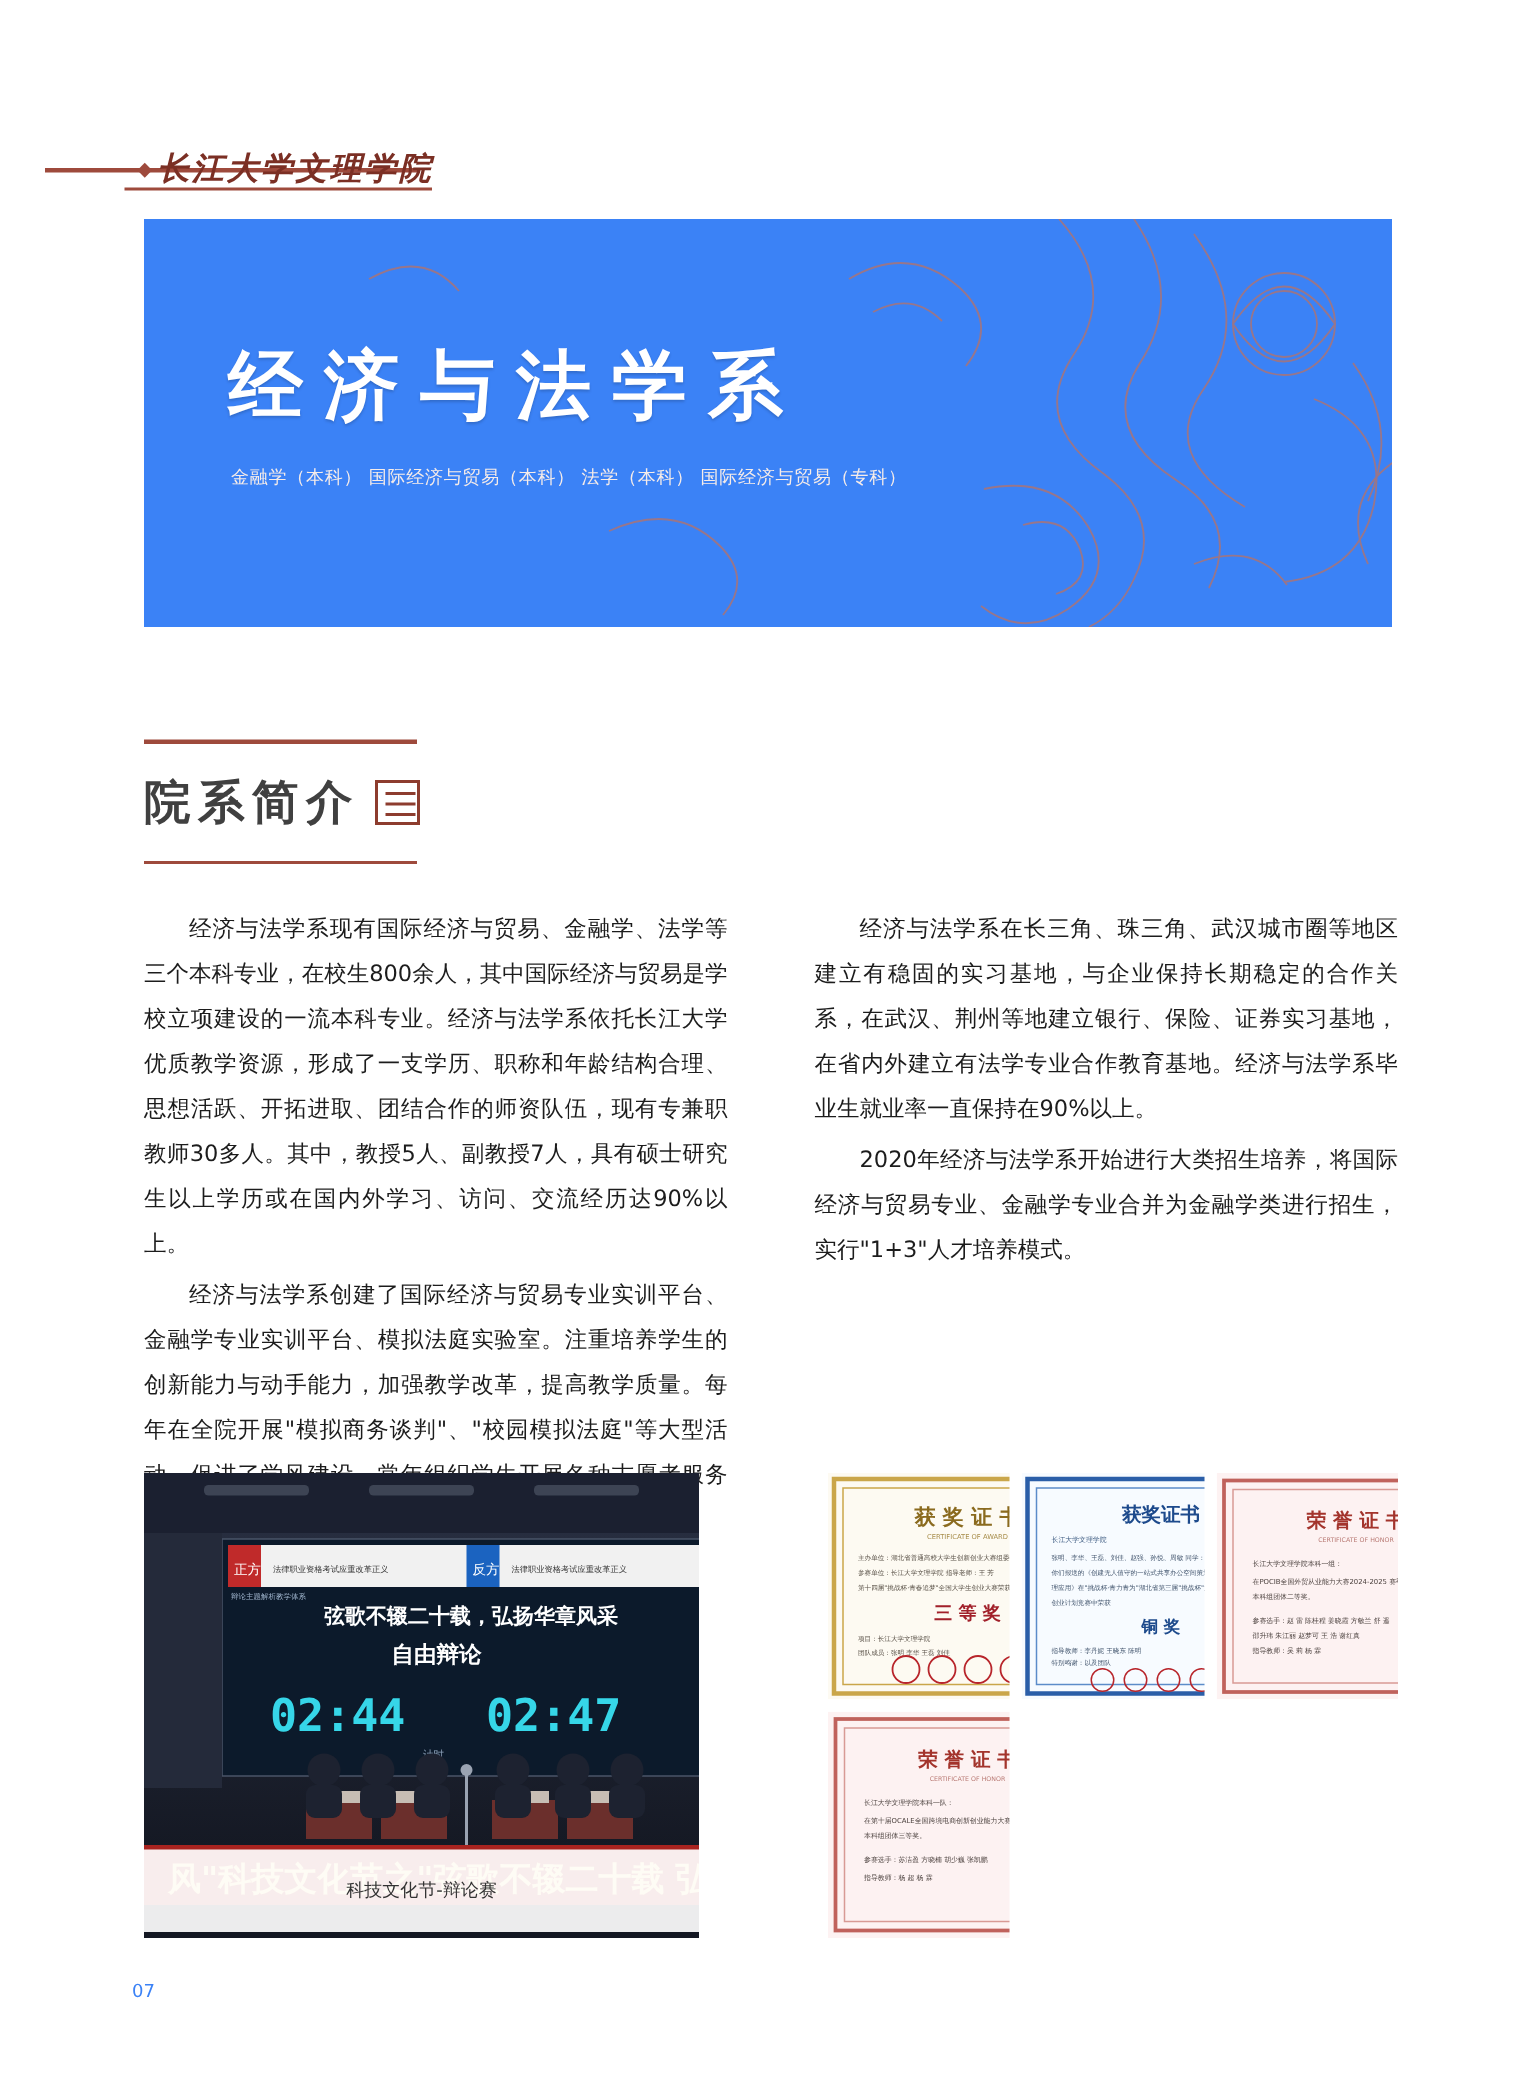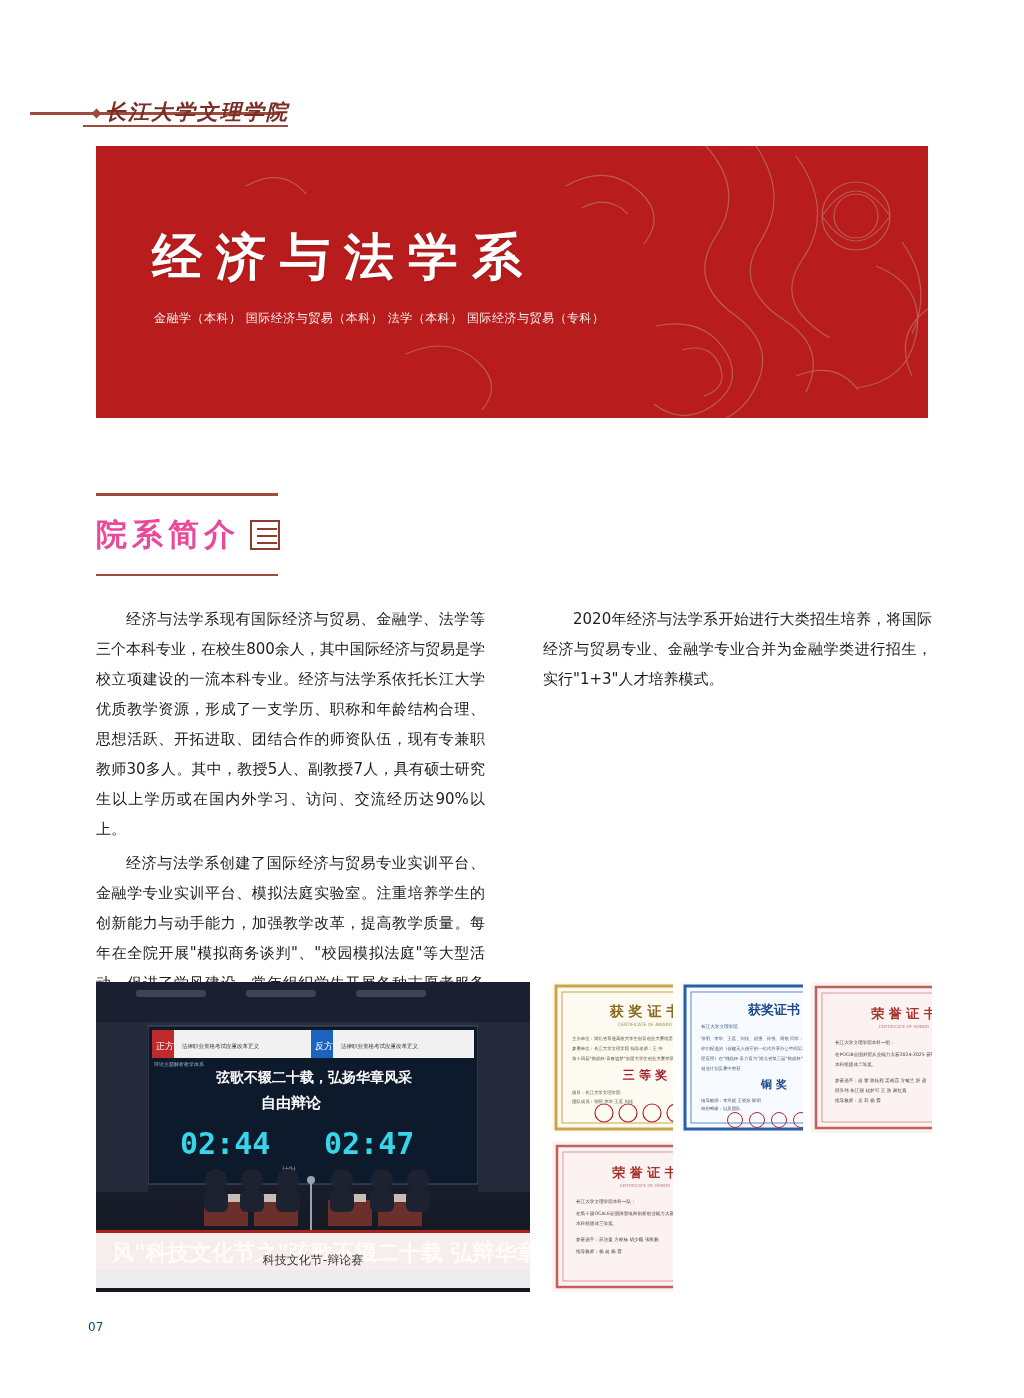--- a/index.html
+++ b/index.html
@@ -34,21 +34,21 @@
   }
   .brand-underline{
     position:absolute; top:25px; left:83px; width:205px; height:2px;
     background:#9e4a3c;
   }
 
   
   .hero{
     position:absolute; top:146px; left:96px;
     width:832px; height:272px;
-    background:#b91c1c;
+    background:#3b82f6;
     overflow:hidden;
   }
   .hero svg{ position:absolute; inset:0; }
   .hero-title{
     position:absolute; left:56px; top:78px;
     font-family:"DejaVu Serif", serif;
     font-weight:bold;
     font-size:50px; color:#ffffff; letter-spacing:14px;
     text-shadow:0 1px 2px rgba(0,0,0,.18);
   }
@@ -59,21 +59,21 @@
   }
 
   
   .sec{
     position:absolute; left:96px; top:493px; width:400px;
   }
   .sec-line{ width:182px; height:3px; background:#9e4a3c; }
   .sec-title{
     margin-top:18px;
     font-family:Liberation Mono, monospace;
-    font-size:31px; font-weight:bold; color:#ec4899; letter-spacing:5px;
+    font-size:31px; font-weight:bold; color:#404040; letter-spacing:5px;
     display:flex; align-items:center; gap:10px;
   }
   .sec-badge{
     display:inline-block; width:30px; height:30px;
     border:2px solid #8d3c2e; position:relative;
   }
   .sec-badge i{
     position:absolute; left:5px; width:20px; height:2px; background:#8d3c2e;
   }
   .sec-badge i:nth-child(1){ top:6px; }
@@ -94,41 +94,41 @@
     font-size:15px;
     line-height:30px;
     text-indent:2em;
     text-align:justify;
     font-family:"DejaVu Sans", sans-serif;
     color:#1c1c1c;
   }
 
   
   .photo{
-    position:absolute; left:96px; top:982px; width:434px; height:310px;
+    position:absolute; left:96px; top:982px; width:370px; height:310px;
     background:#121723; overflow:hidden;
   }
   .photo .cap{
     position:absolute; bottom:4px; left:0; width:100%;
     text-align:center; color:#ffffff; font-size:12px;
     font-family:"DejaVu Sans", sans-serif;
     background:rgba(255,255,255,.92); color:#333; padding:19px 0;
   }
 
   .certs{
     position:absolute; left:552px; top:982px;
     width:380px; height:310px;
     display:grid; grid-template-columns:1fr 1fr 1fr; grid-template-rows:1fr 1fr;
     gap:8px;
   }
   .cert{ position:relative; overflow:hidden; }
 
   .pageno{
     position:absolute; left:88px; top:1320px;
-    font-size:12px; color:#0c4a6e;
+    font-size:12px; color:#3b82f6;
     font-family:"DejaVu Sans", sans-serif;
   }
 </style>
 </head>
 <body>
 
 <div class="brand-row">
   <div class="brand-rule"></div>
   <div class="brand-diamond"></div>
   <div class="brand-name">长江大学文理学院</div>
@@ -172,20 +172,21 @@
   </div>
   <div class="sec-rule"></div>
 </div>
 
 <div class="cols">
   <div class="col">
     <p>经济与法学系现有国际经济与贸易、金融学、法学等三个本科专业，在校生800余人，其中国际经济与贸易是学校立项建设的一流本科专业。经济与法学系依托长江大学优质教学资源，形成了一支学历、职称和年龄结构合理、思想活跃、开拓进取、团结合作的师资队伍，现有专兼职教师30多人。其中，教授5人、副教授7人，具有硕士研究生以上学历或在国内外学习、访问、交流经历达90%以上。</p>
     <p>经济与法学系创建了国际经济与贸易专业实训平台、金融学专业实训平台、模拟法庭实验室。注重培养学生的创新能力与动手能力，加强教学改革，提高教学质量。每年在全院开展"模拟商务谈判"、"校园模拟法庭"等大型活动，促进了学风建设。常年组织学生开展各种志愿者服务活动，培养学生的奉献精神。积极组织学生参</p>
   </div>
   <div class="col">
+    <p>经济与法学系在长三角、珠三角、武汉城市圈等地区建立有稳固的实习基地，与企业保持长期稳定的合作关系，在武汉、荆州等地建立银行、保险、证券实习基地，在省内外建立有法学专业合作教育基地。经济与法学系毕业生就业率一直保持在90%以上。</p>
     <p>2020年经济与法学系开始进行大类招生培养，将国际经济与贸易专业、金融学专业合并为金融学类进行招生，实行"1+3"人才培养模式。</p>
   </div>
 </div>
 
 <div class="photo">
   <svg width="434" height="310" viewBox="0 0 434 310">
     <defs>
       <linearGradient id="room" x1="0" y1="0" x2="0" y2="1">
         <stop offset="0" stop-color="#2a3144"></stop>
         <stop offset="1" stop-color="#10131c"></stop>

